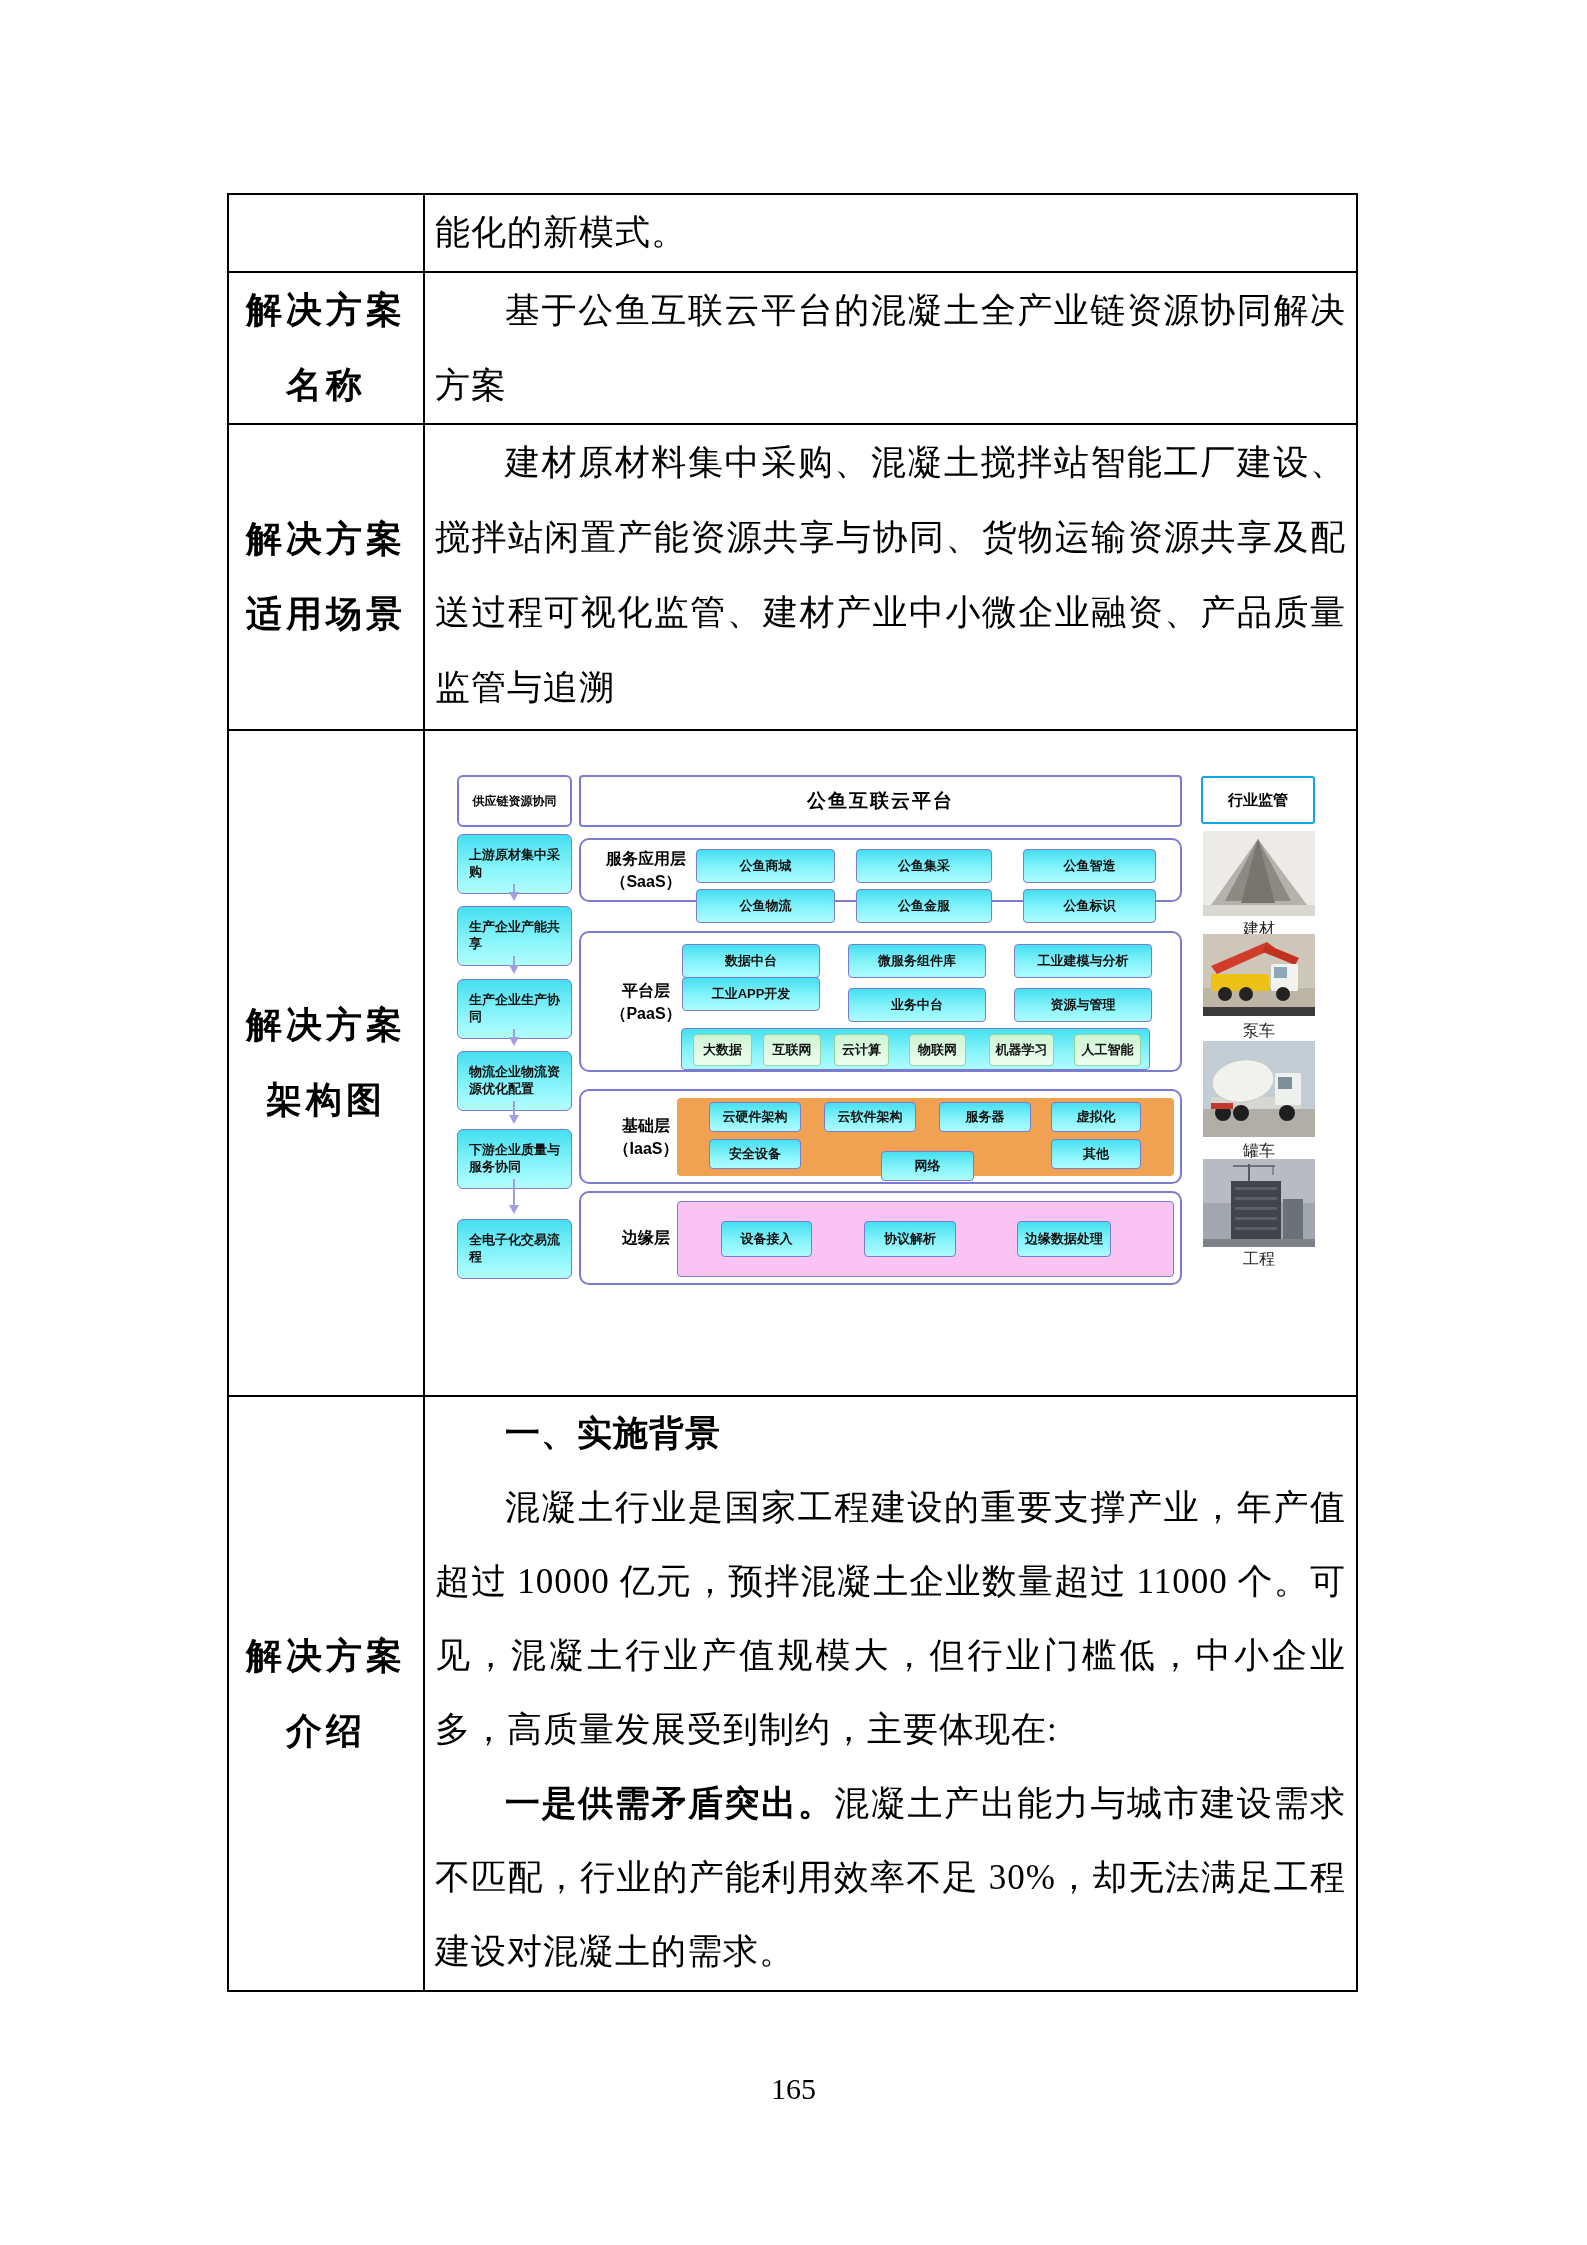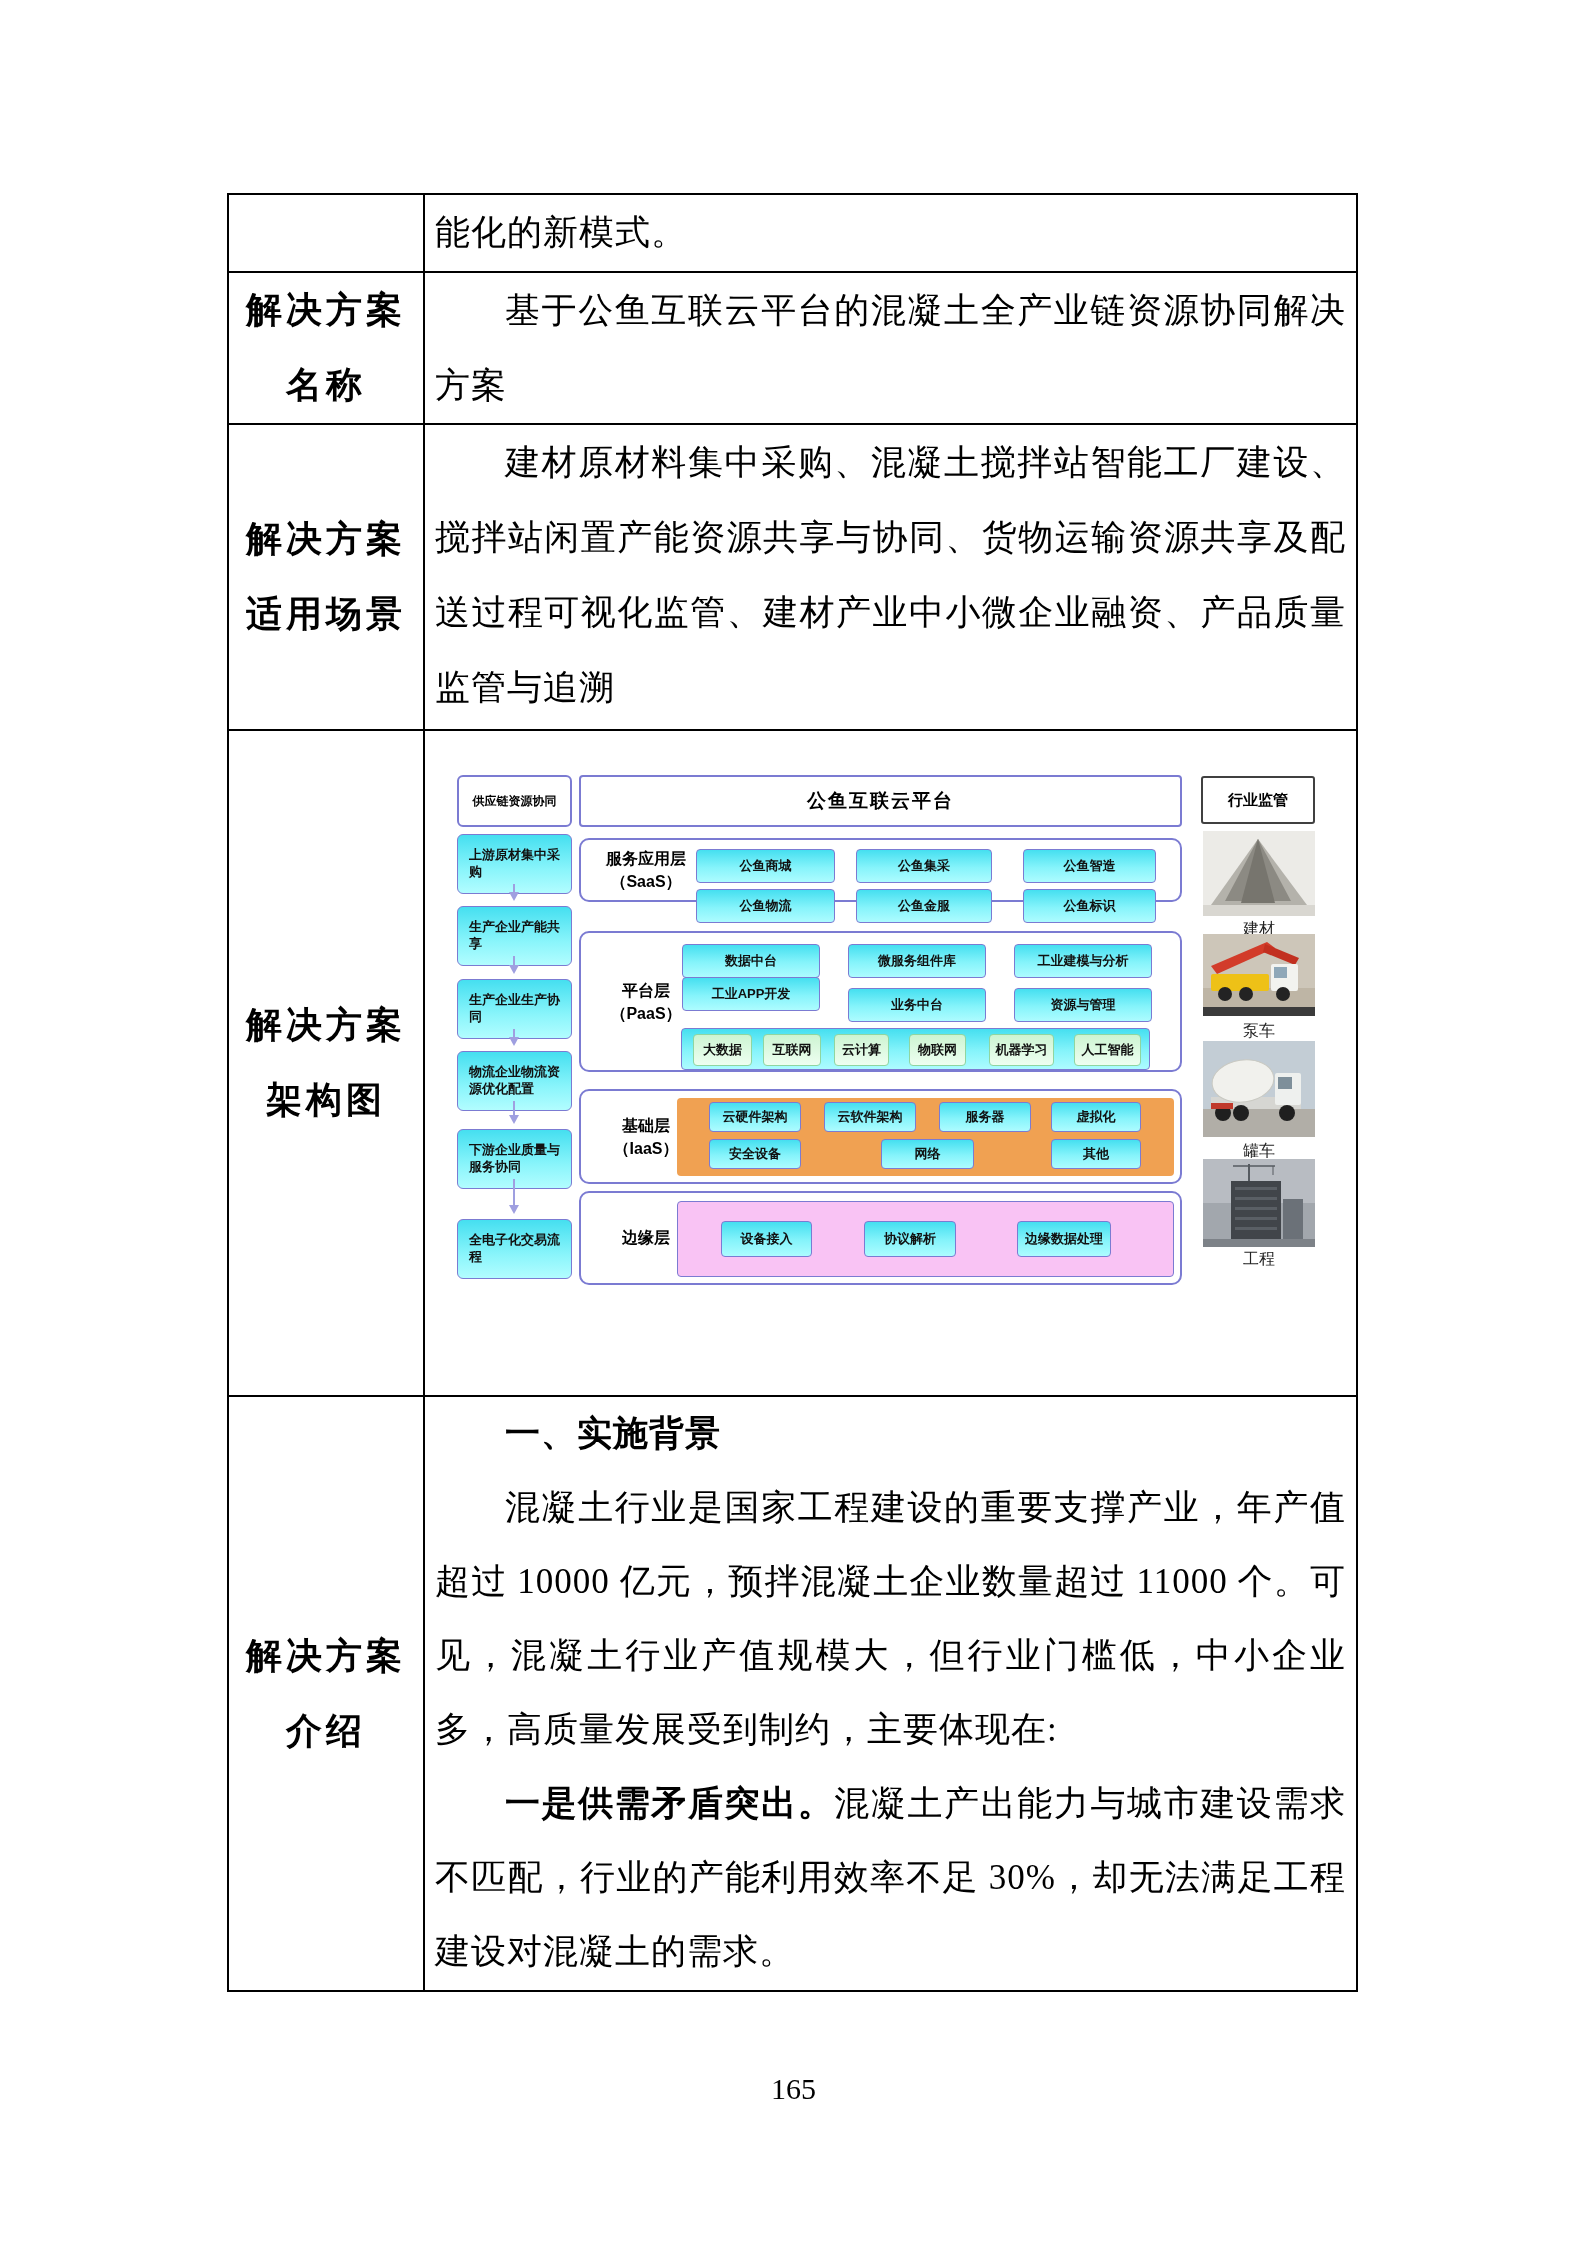--- a/index.html
+++ b/index.html
@@ -40,21 +40,21 @@
     position:relative;
     font-family:"Liberation Sans","DejaVu Sans",sans-serif;
   }
   .obox {
     position:absolute; background:#fff;
     border:2px solid #7b7bd2; border-radius:6px;
     display:flex; align-items:center; justify-content:center;
     font-weight:bold; font-size:12px; text-align:center;
   }
   .plat-title { font-size:19px; letter-spacing:2px; border-radius:4px; }
-  .regulator { border:2px solid #404040; border-radius:3px; font-size:15px; }
+  .regulator { border:2px solid #0ea5e9; border-radius:3px; font-size:15px; }
   .container-box {
     position:absolute; left:154px; width:603px;
     background:#fff; border:2px solid #7b7bd2; border-radius:10px;
   }
   .layer-label {
     position:absolute; left:6px; width:118px; top:50%;
     transform:translateY(-50%);
     text-align:center; font-weight:bold; font-size:16px; line-height:1.45; color:#000;
   }
   .cyan {
@@ -187,21 +187,21 @@
       <div class="layer-label">
         <div>基础层</div>
         <div>（IaaS）</div>
       </div>
       <div class="panel orange" style="left:96px;top:7px;width:497px;height:78px;"></div>
       <div class="cyan" style="left:128px;top:11px;width:92px;height:30px;">云硬件架构</div>
       <div class="cyan" style="left:243px;top:11px;width:92px;height:30px;">云软件架构</div>
       <div class="cyan" style="left:358px;top:11px;width:92px;height:30px;">服务器</div>
       <div class="cyan" style="left:470px;top:11px;width:90px;height:30px;text-align:center;">虚拟化</div>
       <div class="cyan" style="left:128px;top:48px;width:92px;height:30px;">安全设备</div>
-      <div class="cyan" style="left:300px;top:48px;width:93px;height:30px;">网络</div>
+      <div class="cyan" style="left:300px;top:60px;width:93px;height:30px;">网络</div>
       <div class="cyan" style="left:470px;top:48px;width:90px;height:30px;">其他</div>
     </div>
 
     <div class="container-box" style="top:460px;height:94px;">
       <div class="layer-label">
         <div>边缘层</div>
       </div>
       <div class="panel pink" style="left:96px;top:8px;width:497px;height:76px;"></div>
       <div class="cyan" style="left:140px;top:28px;width:91px;height:36px;">设备接入</div>
       <div class="cyan" style="left:283px;top:28px;width:92px;height:36px;">协议解析</div>

